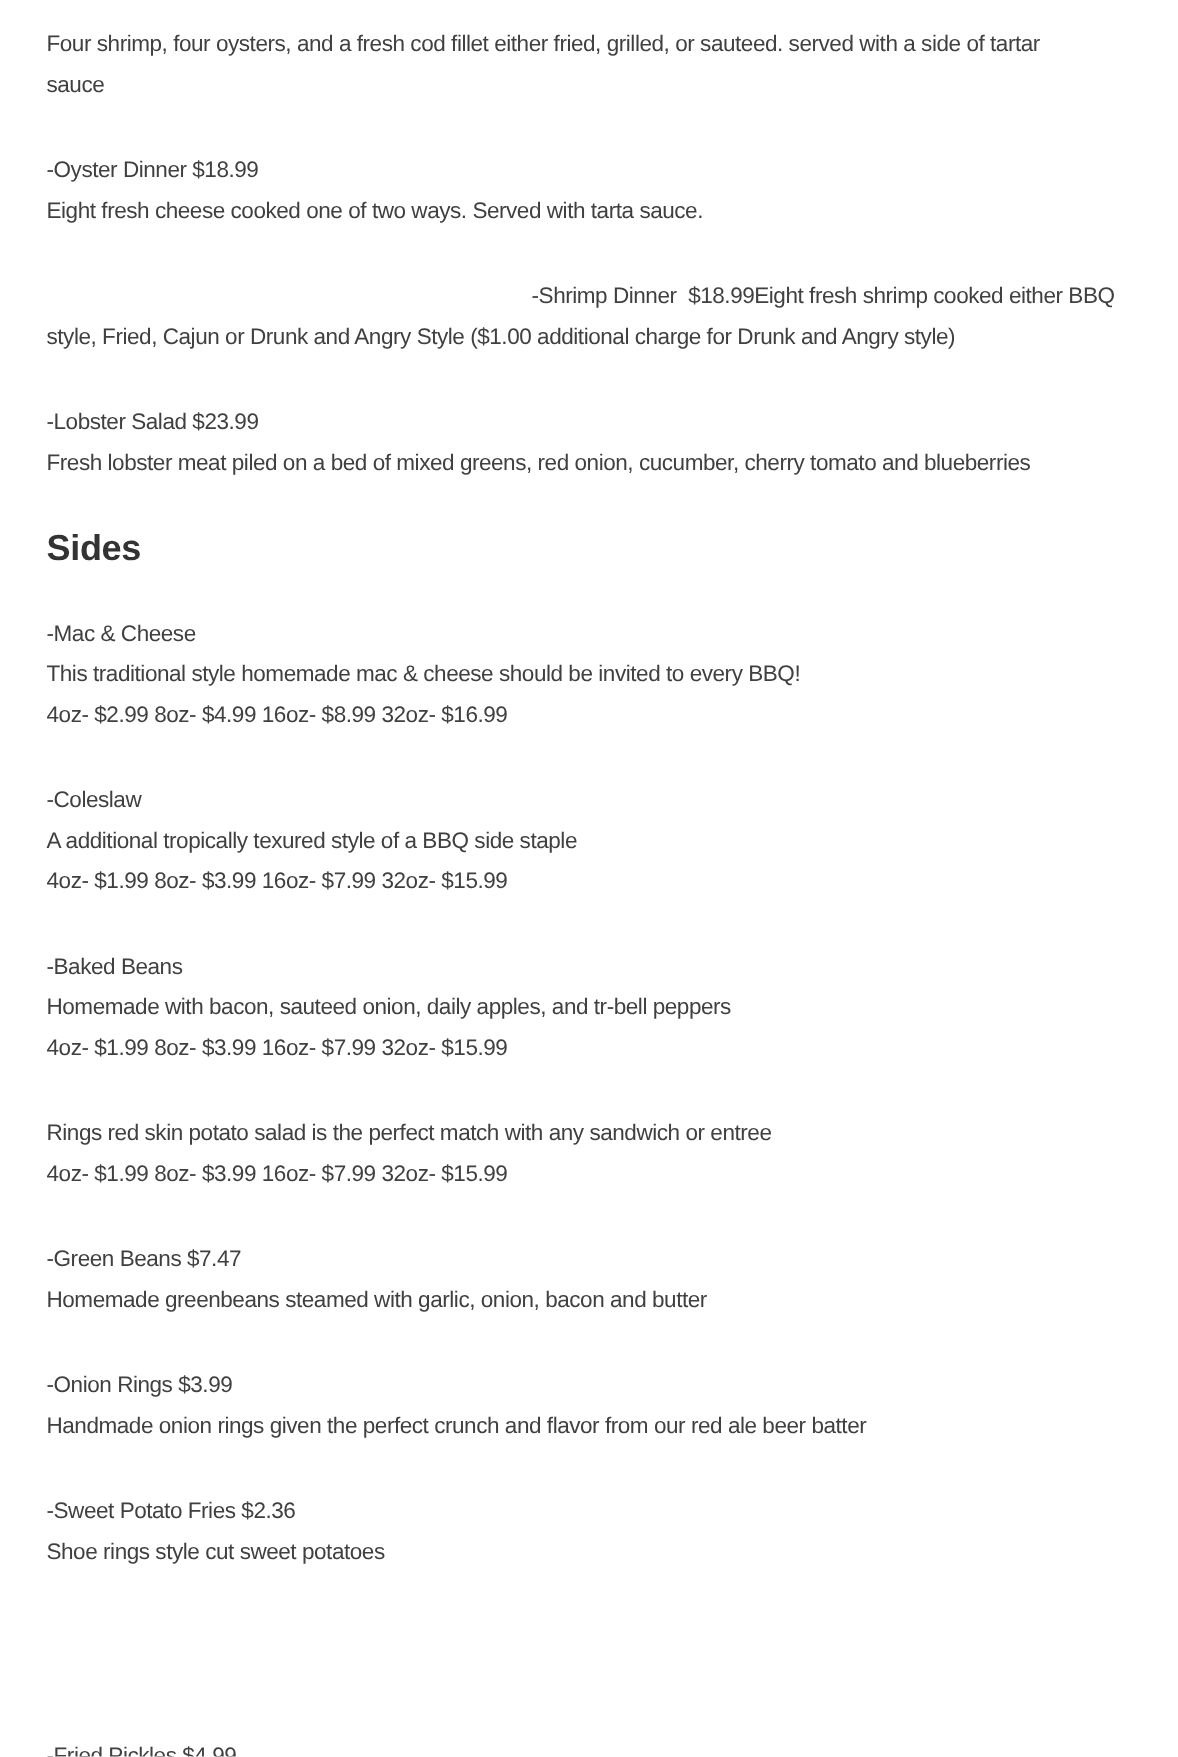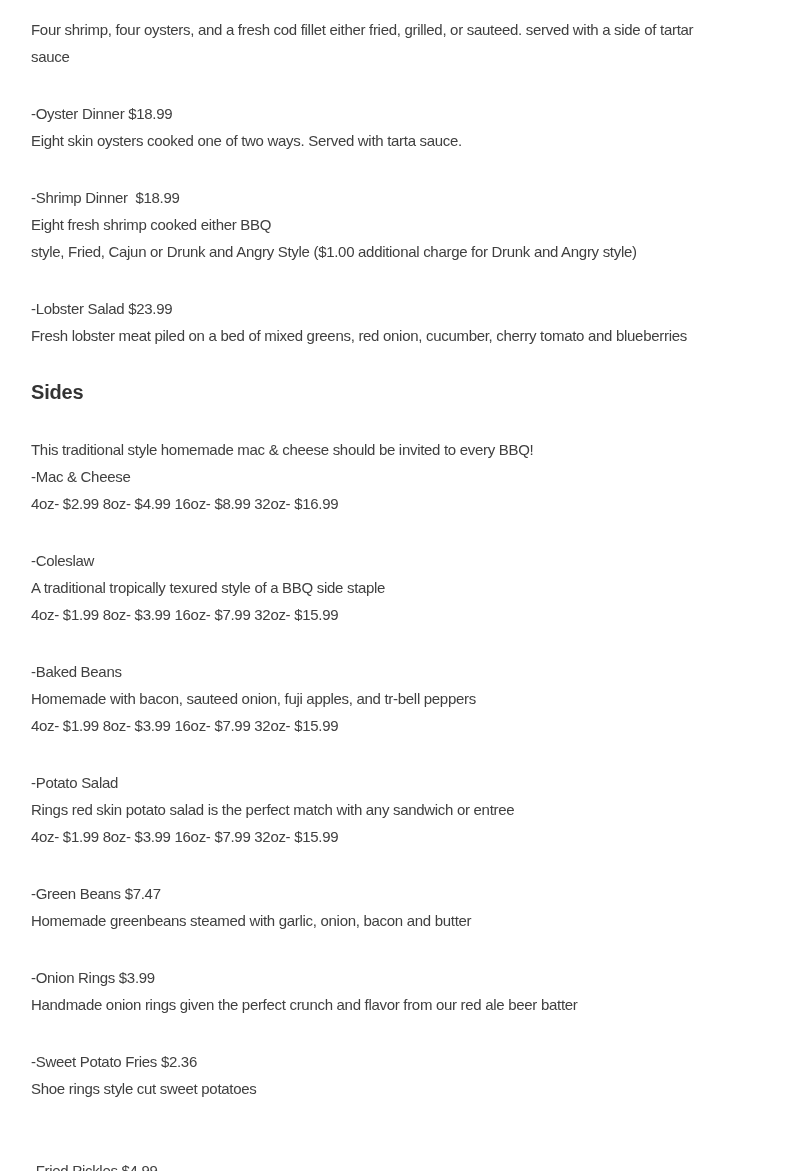--- a/index.html
+++ b/index.html
@@ -20,24 +20,23 @@
   .para { margin-bottom: 30px; width: 712px; }
   .line {
     line-height: 27px;
     white-space: pre;
   }
   .splitline {
     display: flex;
     justify-content: flex-end;
     line-height: 27px;
     white-space: pre;
-    flex-direction: column;
   }
   .heading {
-    font-size: 20px;
+    font-size: 24px;
     font-weight: bold;
     color: #333333;
     line-height: 27px;
     letter-spacing: -0.2px;
   }
   .partial {
     position: absolute;
     left: 31px;
     top: 1157px;
     line-height: 27px;
@@ -49,60 +48,59 @@
 
 <div class="doc">
 
   <div class="para">
     <div class="line">Four shrimp, four oysters, and a fresh cod fillet either fried, grilled, or sauteed. served with a side of tartar</div>
     <div class="line">sauce</div>
   </div>
 
   <div class="para">
     <div class="line">-Oyster Dinner $18.99</div>
-    <div class="line">Eight skin oysters cooked one of two ways. Served with tarta sauce.</div>
+    <div class="line">Eight fresh cheese cooked one of two ways. Served with tarta sauce.</div>
   </div>
 
   <div class="para">
     <div class="splitline">
       <span>-Shrimp Dinner  $18.99</span>
       <span>Eight fresh shrimp cooked either BBQ</span>
     </div>
     <div class="line">style, Fried, Cajun or Drunk and Angry Style ($1.00 additional charge for Drunk and Angry style)</div>
   </div>
 
   <div class="para">
     <div class="line">-Lobster Salad $23.99</div>
     <div class="line">Fresh lobster meat piled on a bed of mixed greens, red onion, cucumber, cherry tomato and blueberries</div>
   </div>
 
   <div class="para">
     <div class="heading">Sides</div>
   </div>
 
   <div class="para">
+    <div class="line">-Mac &amp; Cheese</div>
     <div class="line">This traditional style homemade mac &amp; cheese should be invited to every BBQ!</div>
-    <div class="line">-Mac &amp; Cheese</div>
     <div class="line">4oz- $2.99 8oz- $4.99 16oz- $8.99 32oz- $16.99</div>
   </div>
 
   <div class="para">
     <div class="line">-Coleslaw</div>
-    <div class="line">A traditional tropically texured style of a BBQ side staple</div>
+    <div class="line">A additional tropically texured style of a BBQ side staple</div>
     <div class="line">4oz- $1.99 8oz- $3.99 16oz- $7.99 32oz- $15.99</div>
   </div>
 
   <div class="para">
     <div class="line">-Baked Beans</div>
-    <div class="line">Homemade with bacon, sauteed onion, fuji apples, and tr-bell peppers</div>
+    <div class="line">Homemade with bacon, sauteed onion, daily apples, and tr-bell peppers</div>
     <div class="line">4oz- $1.99 8oz- $3.99 16oz- $7.99 32oz- $15.99</div>
   </div>
 
   <div class="para">
-    <div class="line">-Potato Salad</div>
     <div class="line">Rings red skin potato salad is the perfect match with any sandwich or entree</div>
     <div class="line">4oz- $1.99 8oz- $3.99 16oz- $7.99 32oz- $15.99</div>
   </div>
 
   <div class="para">
     <div class="line">-Green Beans $7.47</div>
     <div class="line">Homemade greenbeans steamed with garlic, onion, bacon and butter</div>
   </div>
 
 

